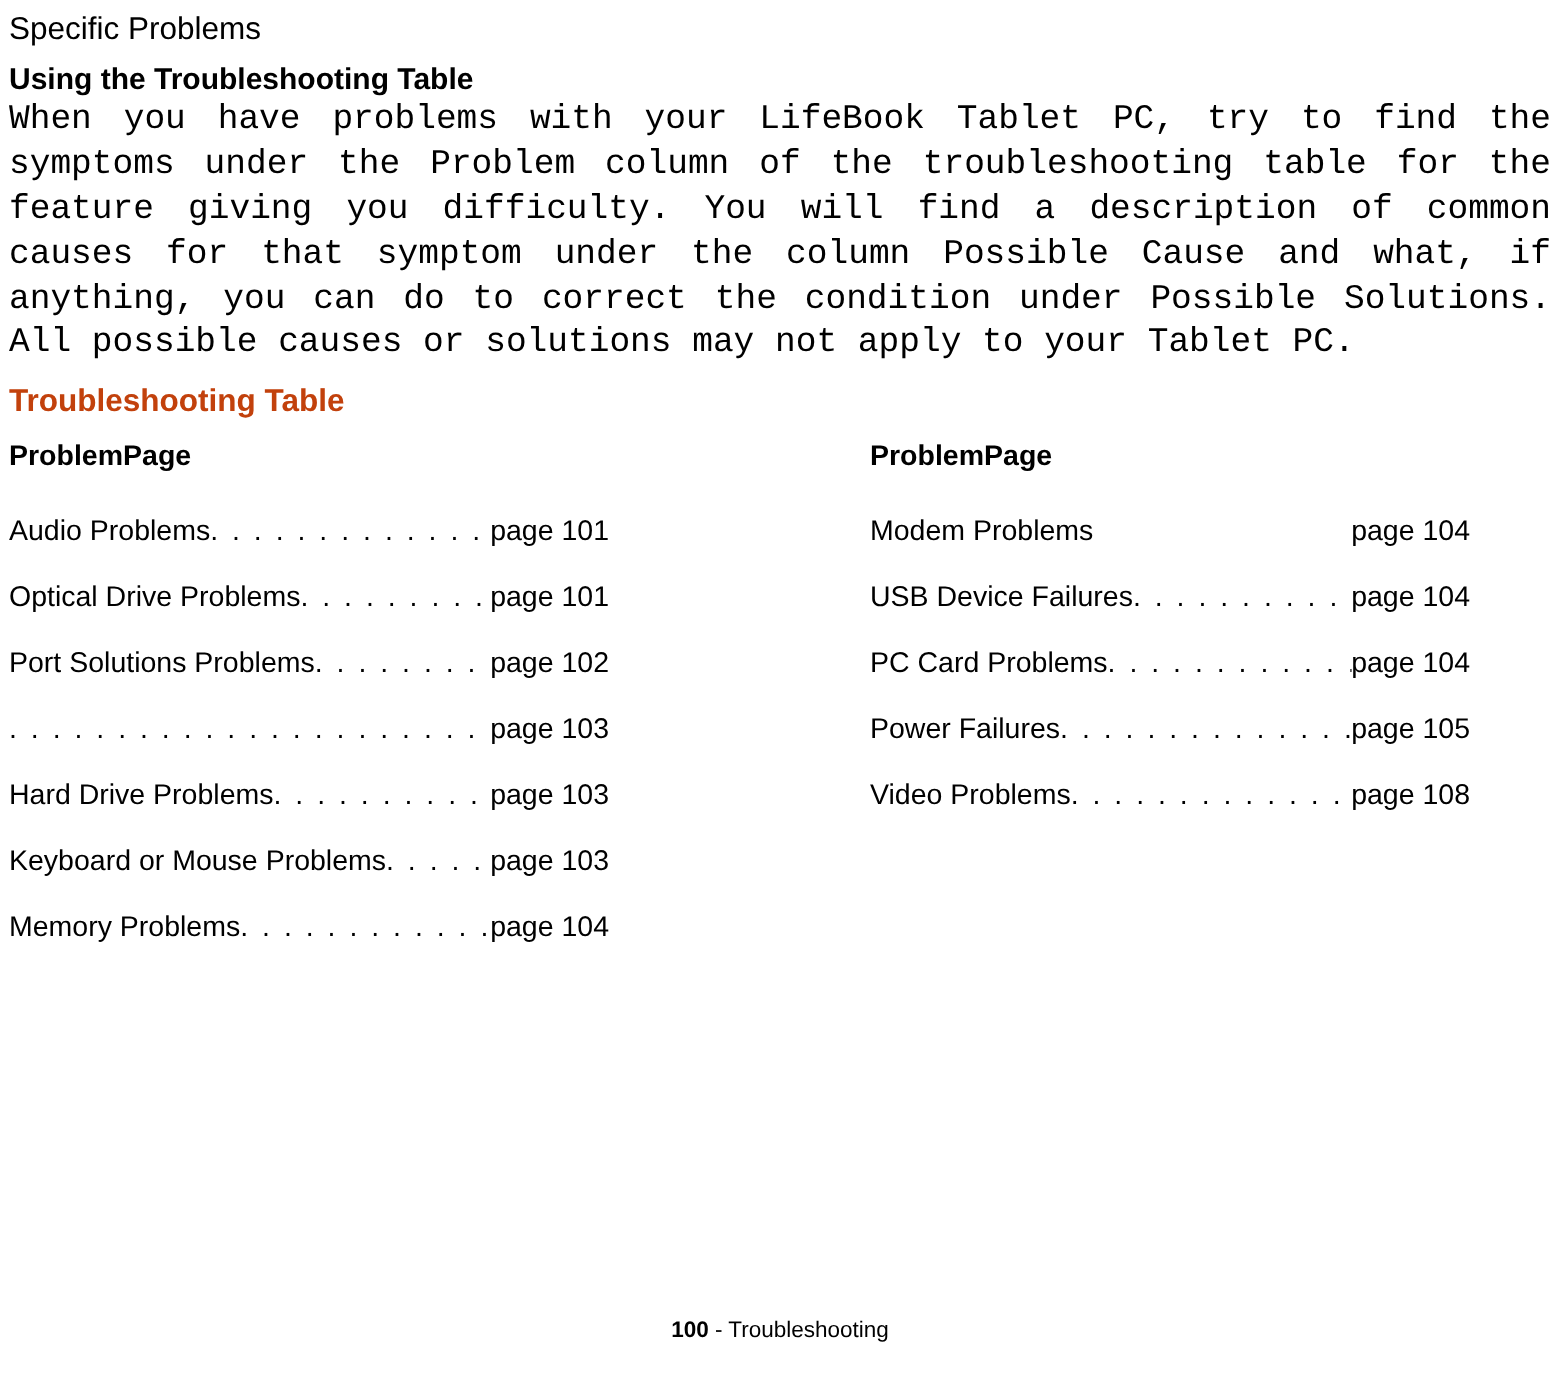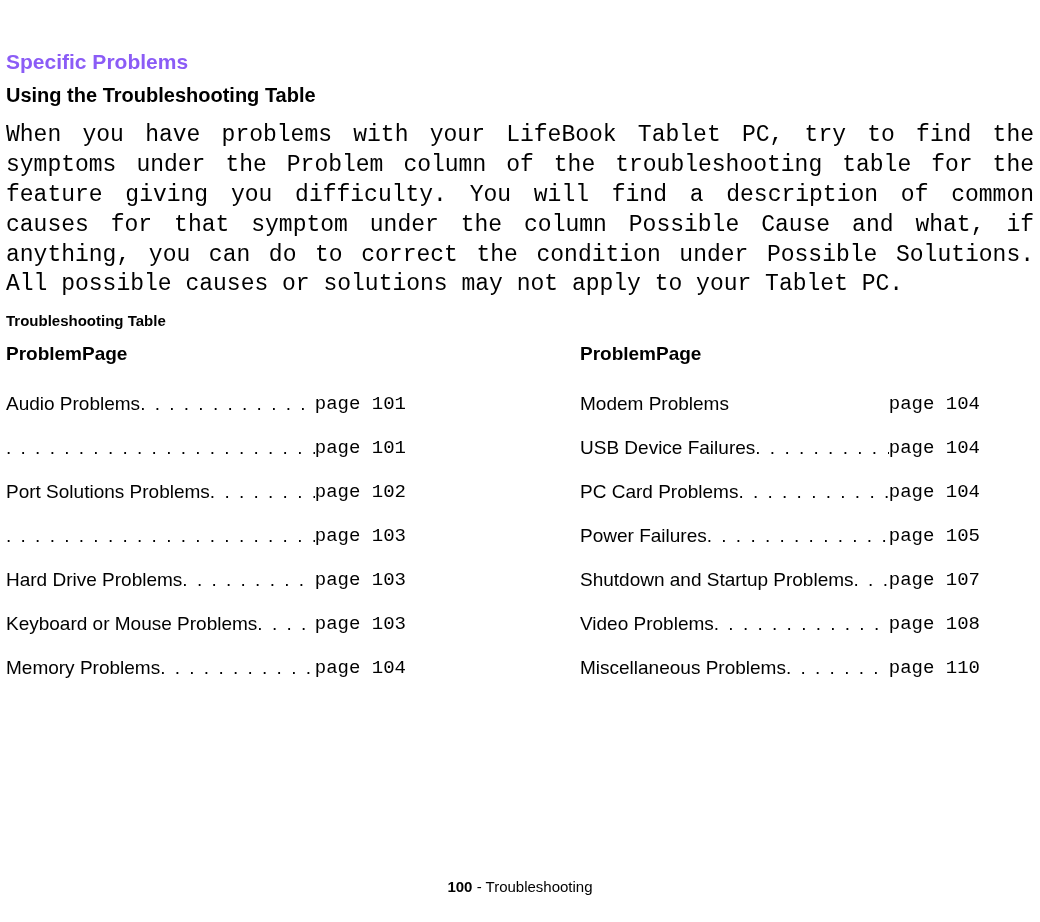--- a/index.html
+++ b/index.html
@@ -9,44 +9,42 @@
     }
     body {
       font-family: Arial, Helvetica, sans-serif;
       background: #ffffff;
       width: 1040px;
       height: 922px;
       padding: 8px 6px;
       position: relative;
     }
     .section-heading {
-      color: #8b5cf6;
-      font-weight: bold;
+      color: #000000;
+      font-weight: normal;
       font-size: 21px;
       margin-bottom: 10px;
-      margin-top: 42px;
     }
     .sub-heading {
       color: #000;
       font-weight: bold;
       font-size: 20px;
-      margin-bottom: 14px;
     }
     .body-text {
       font-family: Liberation Mono, monospace;
       font-size: 23px;
       line-height: 1.3;
       color: #000;
       margin-bottom: 12px;
       text-align: justify;
     }
     .table-heading {
-      color: #000000;
+      color: #c2410c;
       font-weight: bold;
-      font-size: 15px;
+      font-size: 21px;
       margin-top: 6px;
       margin-bottom: 14px;
     }
     .columns {
       display: flex;
       gap: 120px;
     }
     .column {
       flex: 1;
     }
@@ -68,21 +66,20 @@
     .toc-dots {
       flex: 1;
       overflow: hidden;
       letter-spacing: 2px;
     }
     .toc-dots::before {
       content: " . . . . . . . . . . . . . . . . . . . . . . . . . . . . . . . . . .";
     }
     .toc-page {
       flex: 0 0 auto;
-      font-family: Liberation Mono, monospace;
     }
     .no-dots .toc-dots::before {
       content: "";
     }
     .footer {
       position: absolute;
       bottom: 27px;
       left: 0;
       width: 100%;
       text-align: center;
@@ -103,20 +100,21 @@
 <div class="columns">
   <div class="column">
     <div class="col-header">ProblemPage</div>
     <div id="left-items">
         <div class="toc-row">
           <span class="toc-label">Audio Problems</span>
           <span class="toc-dots"></span>
           <span class="toc-page"> page 101</span>
         </div>
         <div class="toc-row">
+          <span class="toc-label">Optical Drive Problems</span>
           <span class="toc-dots"></span>
           <span class="toc-page"> page 101</span>
         </div>
         <div class="toc-row">
           <span class="toc-label">Port Solutions Problems</span>
           <span class="toc-dots"></span>
           <span class="toc-page"> page 102</span>
         </div>
         <div class="toc-row">
           <span class="toc-dots"></span>
@@ -156,33 +154,23 @@
           <span class="toc-label">PC Card Problems</span>
           <span class="toc-dots"></span>
           <span class="toc-page"> page 104</span>
         </div>
         <div class="toc-row">
           <span class="toc-label">Power Failures</span>
           <span class="toc-dots"></span>
           <span class="toc-page"> page 105</span>
         </div>
         <div class="toc-row">
-          <span class="toc-label">Shutdown and Startup Problems</span>
-          <span class="toc-dots"></span>
-          <span class="toc-page"> page 107</span>
-        </div>
-        <div class="toc-row">
           <span class="toc-label">Video Problems</span>
           <span class="toc-dots"></span>
           <span class="toc-page"> page 108</span>
-        </div>
-        <div class="toc-row">
-          <span class="toc-label">Miscellaneous Problems</span>
-          <span class="toc-dots"></span>
-          <span class="toc-page"> page 110</span>
         </div>
       </div>
   </div>
 </div>
 
 <div class="footer">
   <span class="footer-page">100</span><span> - </span><span>Troubleshooting</span>
 </div>
 
 </body></html>

